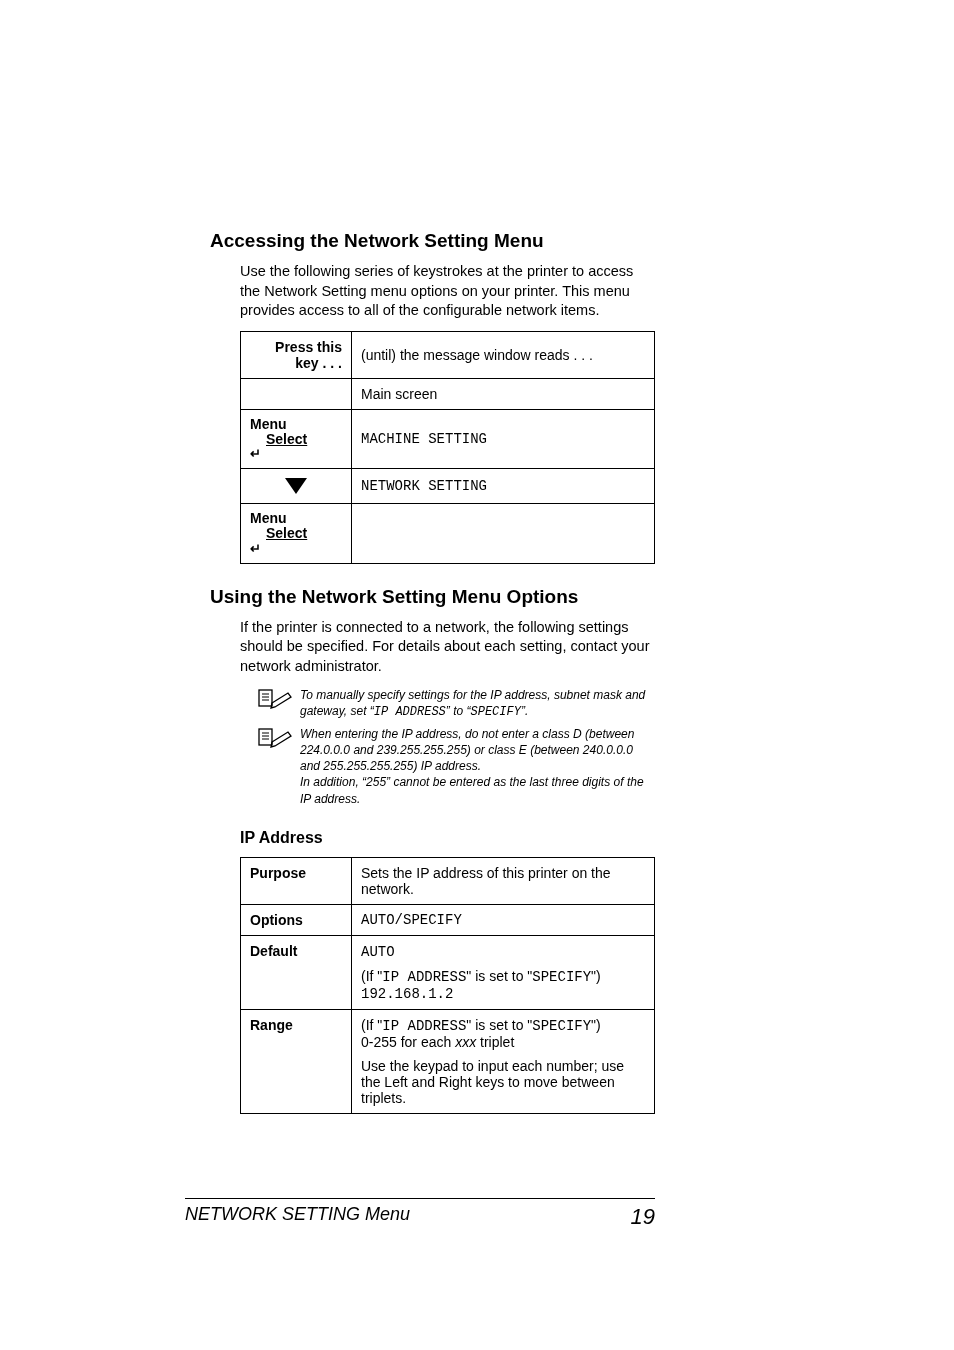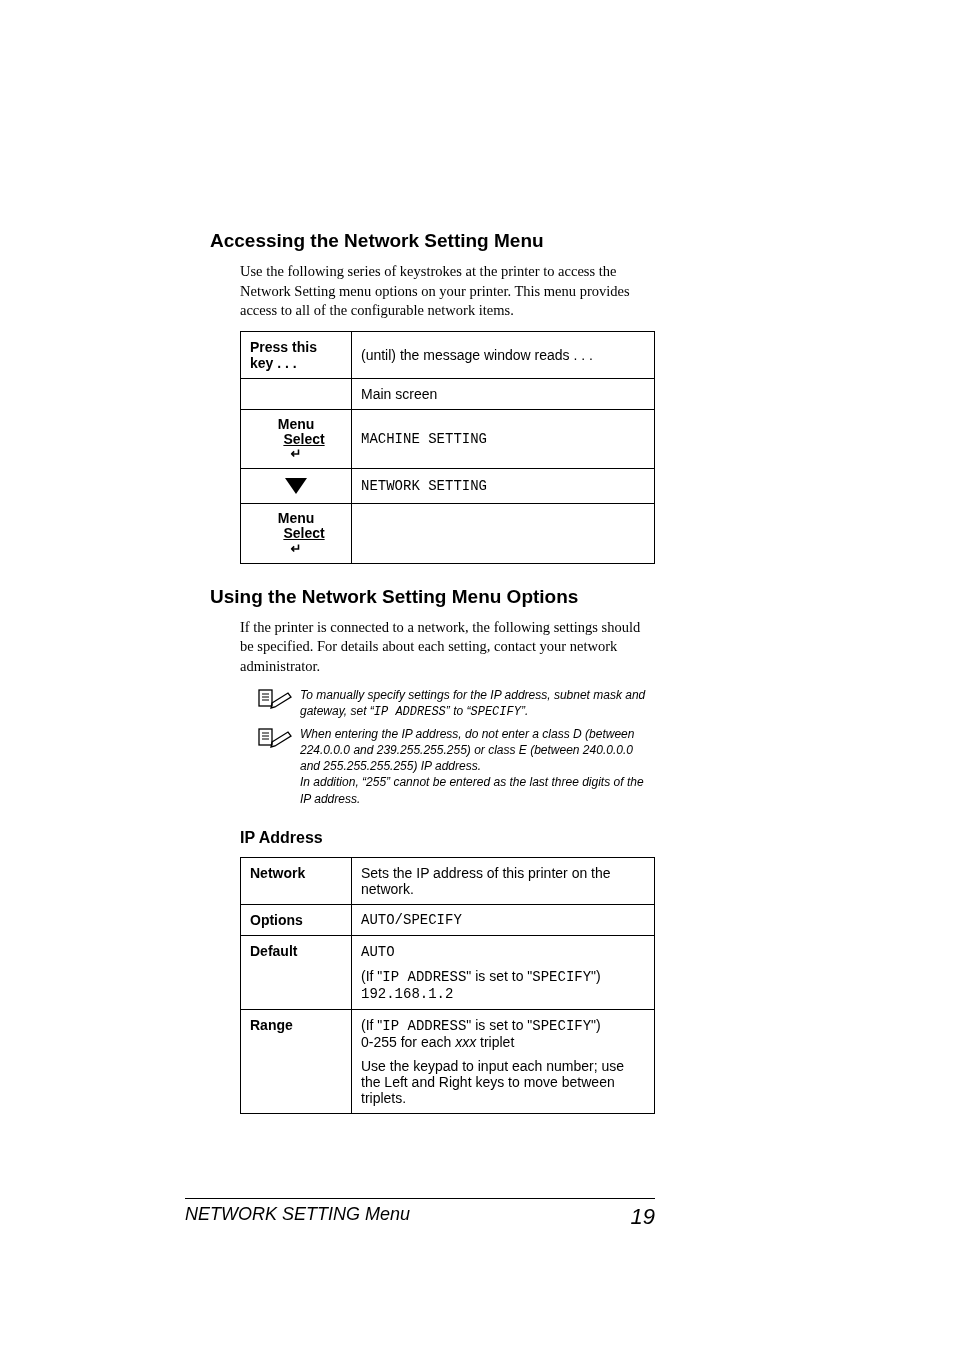--- a/index.html
+++ b/index.html
@@ -20,21 +20,20 @@
     font-weight: bold;
     margin: 0 0 10px 0;
     color: #000;
   }
   .body-text {
     font-size: 14.5px;
     line-height: 1.35;
     margin: 0 0 10px 0;
     padding-left: 30px;
     color: #000;
-    font-family: Liberation Serif, serif;
   }
   .sub-heading {
     font-size: 16px;
     font-weight: bold;
     margin: 22px 0 10px 30px;
   }
   table.keyseq, table.setting {
     border-collapse: collapse;
     width: 100%;
     margin-left: 30px;
@@ -42,27 +41,27 @@
     margin-bottom: 18px;
     font-size: 14px;
   }
   table.keyseq td, table.setting td {
     border: 1px solid #000;
     padding: 7px 9px;
     vertical-align: middle;
   }
   table.keyseq .kcol {
     width: 92px;
-    text-align: center;
+    text-align: left;
     font-weight: bold;
     font-size: 14px;
     line-height: 1.15;
   }
   table.keyseq .kcol.head {
-    text-align: left;
+    text-align: right;
     vertical-align: top;
   }
   table.keyseq .mcol {
     font-family: "Courier New", monospace;
     font-size: 14px;
   }
   table.keyseq .mcol.plain {
     font-family: Arial, Helvetica, sans-serif;
   }
   table.setting .lcol {
@@ -213,21 +212,21 @@
       <span>When entering the IP address, do not enter a class D (between 224.0.0.0 and 239.255.255.255) or class E (between 240.0.0.0 and 255.255.255.255) IP address.</span><br>
       <span>In addition, “255” cannot be entered as the last three digits of the IP address.</span>
     </div>
   </div>
 
   <div class="sub-heading">IP Address</div>
 
   <table class="setting">
     <tbody>
         <tr>
-      <td class="lcol">Network</td>
+      <td class="lcol">Purpose</td>
       <td>Sets the IP address of this printer on the network.</td>
     </tr>
     <tr>
       <td class="lcol">Options</td>
       <td class="mono">AUTO/SPECIFY</td>
     </tr>
     <tr>
       <td class="lcol">Default</td>
       <td>
         <span class="mono">AUTO</span>

